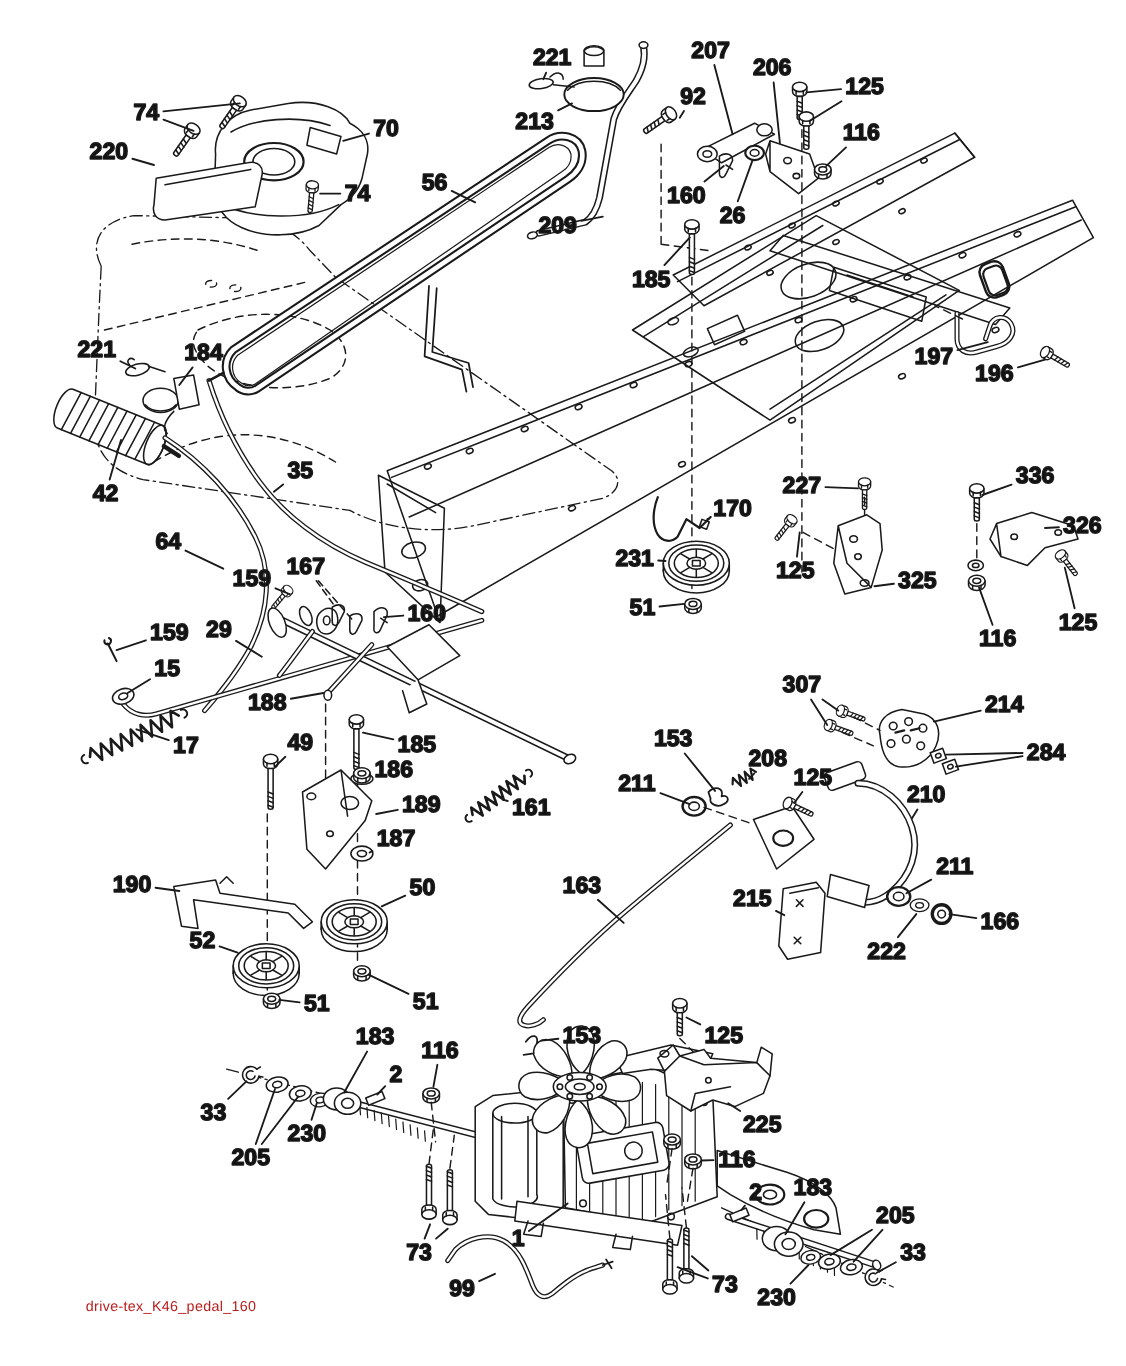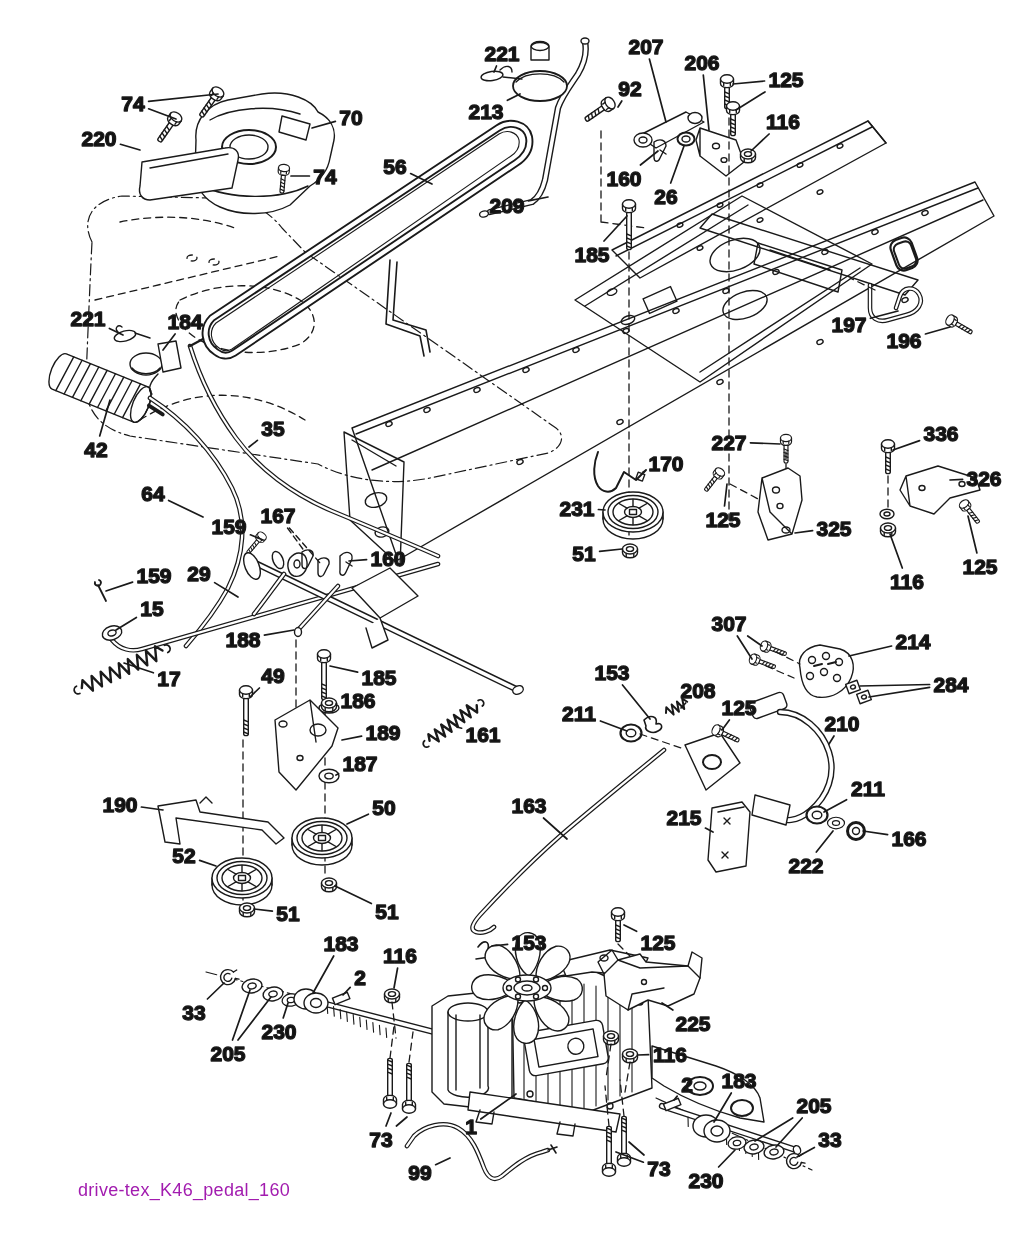--- a/index.html
+++ b/index.html
@@ -13,21 +13,21 @@
   .tubeA{stroke:#1a1a1a;stroke-width:6.4;fill:none;stroke-linecap:round;}
   .tubeB{stroke:#ffffff;stroke-width:3.6;fill:none;stroke-linecap:round;}
   .tubeAs{stroke:#1a1a1a;stroke-width:4.6;fill:none;stroke-linecap:round;}
   .tubeBs{stroke:#ffffff;stroke-width:2.2;fill:none;stroke-linecap:round;}
   .beltA{stroke:#1a1a1a;stroke-width:8;fill:none;stroke-linejoin:round;}
   .beltB{stroke:#ffffff;stroke-width:4.2;fill:none;stroke-linejoin:round;}
   .beltC{stroke:#1a1a1a;stroke-width:1.1;fill:none;}
   #label-layer text{font-family:"Liberation Sans",sans-serif;font-weight:bold;font-size:21px;fill:#111;}
   #label-layer line{stroke:#1a1a1a;stroke-width:1.7;}
   #label-layer line.ldash{stroke-dasharray:6 4;stroke-width:1.4;}
-  .footer{position:absolute;left:78px;top:1180px;font-size:18px;color:#a21caf;letter-spacing:.3px;}
+  .footer{position:absolute;left:78px;top:1180px;font-size:13px;color:#b91c1c;letter-spacing:.3px;}
 </style>
 </head>
 <body>
 
 <div class="page">
 <svg width="1024" height="1242" viewBox="0 0 1024 1242">
   <defs>
     <g id="sym-bolt">
       <path class="w" d="M-6.5,0 v4.5 a6.5,4.3 0 0 0 13,0 v-4.5"></path>
       <ellipse class="w" rx="6.5" ry="4.3"></ellipse>

